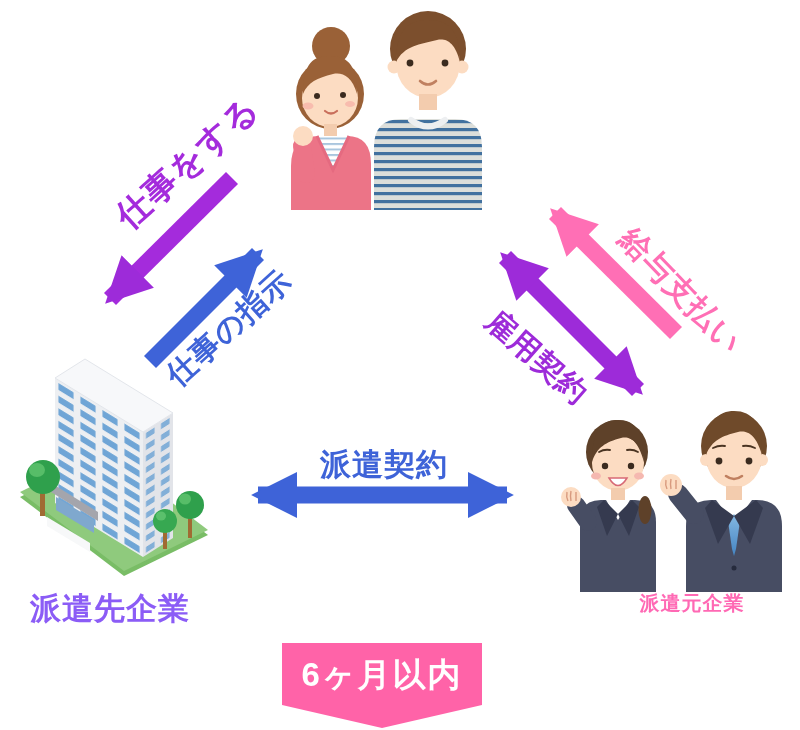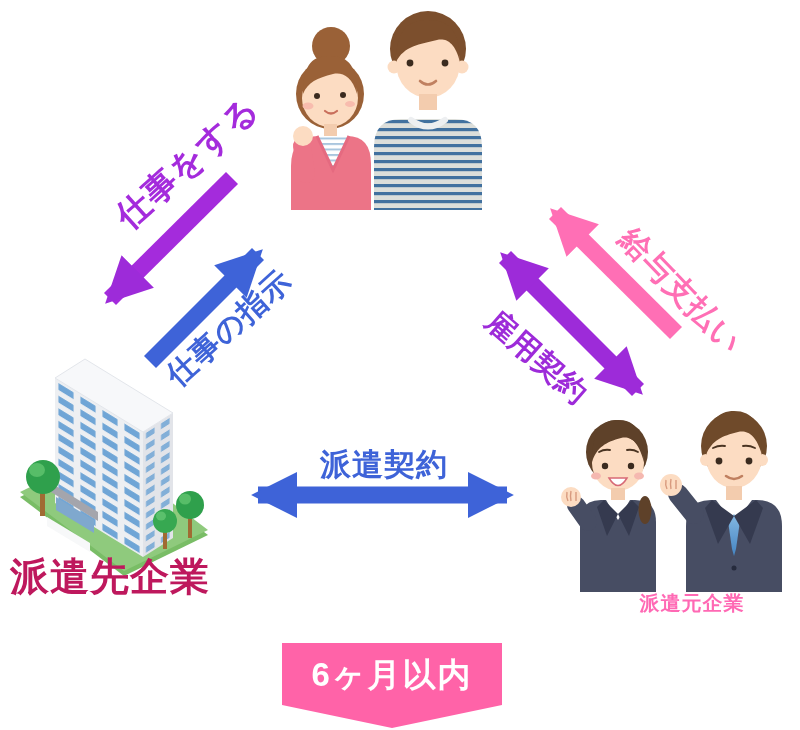--- a/index.html
+++ b/index.html
@@ -3,21 +3,21 @@
 <meta charset="utf-8">
 <style>
   html,body{margin:0;padding:0;background:#fff;}
   body{width:800px;height:730px;overflow:hidden;
        font-family:"Liberation Sans","DejaVu Sans",sans-serif;}
   .stage{position:relative;width:800px;height:730px;background:#fff;}
   .stage svg{position:absolute;left:0;top:0;}
   .lbl{position:absolute;font-weight:bold;white-space:nowrap;
        transform:translate(-50%,-50%) rotate(var(--r,0deg));
        letter-spacing:1px;line-height:1;}
-  .banner{position:absolute;left:282px;top:643px;width:220px;height:85px;
+  .banner{position:absolute;left:282px;top:643px;width:200px;height:85px;
           background:#FF63A8;
           clip-path:polygon(0 0,100% 0,100% 73%,50% 100%,0 73%);
           display:flex;justify-content:center;align-items:flex-start;}
   .banner span{margin-top:10px;font-size:33px;font-weight:bold;
                color:#FFFFFF;letter-spacing:2px;}
 </style>
 </head>
 <body>
 
 <div class="stage">
@@ -169,20 +169,20 @@
       <line x1="258" y1="495" x2="507" y2="495" stroke="#3E63D8" stroke-width="17" marker-start="url(#mB)" marker-end="url(#mB)"></line>
     </g>
   </svg>
 
   <div class="lbl" style="left:187px;top:162px;--r:-42deg;color:#A42BDC;font-size:34px;">仕事をする</div>
   <div class="lbl" style="left:229px;top:328px;--r:-42deg;color:#3E63D8;font-size:30px;">仕事の指示</div>
   <div class="lbl" style="left:681px;top:291px;--r:46deg;color:#FF6FB5;font-size:31px;">給与支払い</div>
   <div class="lbl" style="left:537px;top:357px;--r:41deg;color:#9D2BD9;font-size:30px;">雇用契約</div>
   <div class="lbl" style="left:384px;top:452px;color:#3E63D8;font-size:31px;margin-top:12px;">派遣契約</div>
 
-  <div class="lbl" style="left:110px;top:576px;color:#be185d;font-size:39px;">派遣先企業</div>
+  <div class="lbl" style="left:110px;top:608px;color:#8b5cf6;font-size:31px;">派遣先企業</div>
   <div class="lbl" style="left:692px;top:603px;color:#FF69B4;font-size:20px;">派遣元企業</div>
 
   <div class="banner">
     <span>6ヶ月以内</span>
   </div>
 
 </div>
 
 </body></html>

